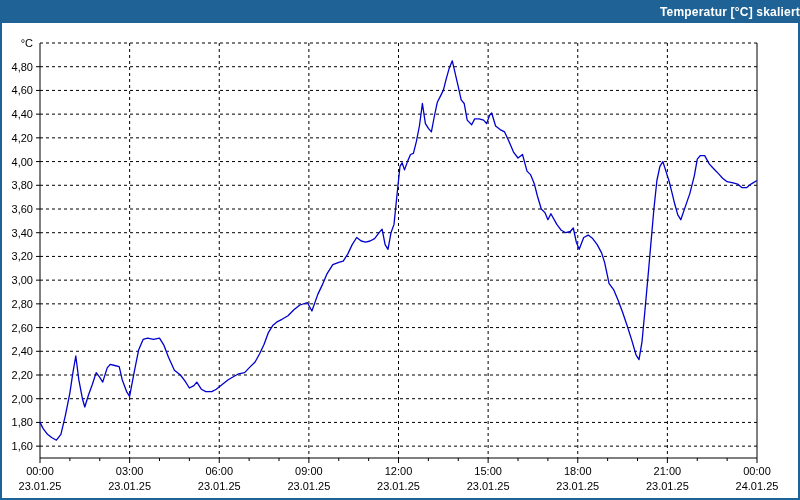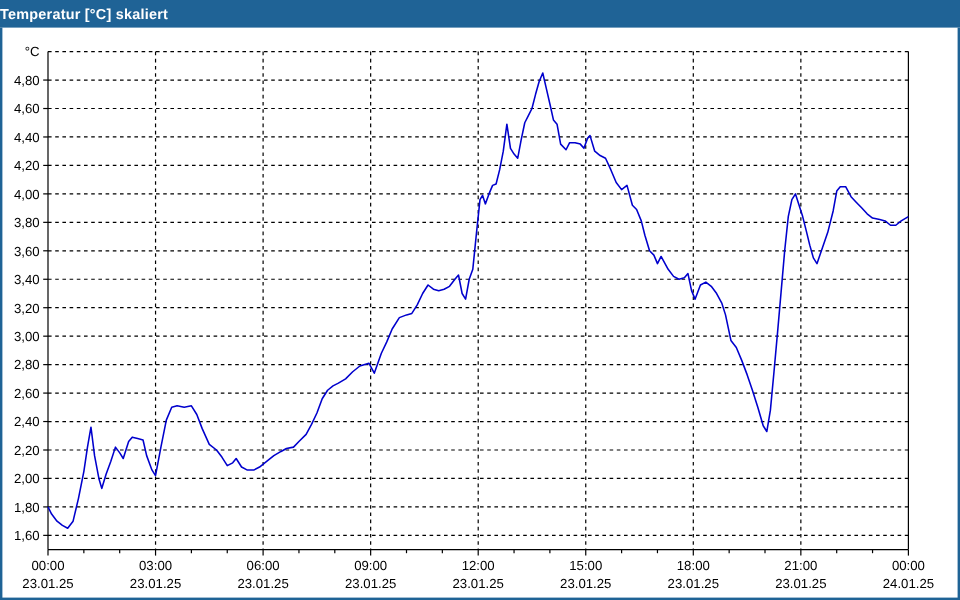--- a/index.html
+++ b/index.html
@@ -5,21 +5,21 @@
   html,body { margin:0; padding:0; background:#d0d0d0; }
   .window {
     position:relative;
     width:800px; height:500px;
     background:#ffffff;
     font-family:"Liberation Sans", sans-serif;
     overflow:hidden;
   }
   .titlebar {
     position:absolute; top:0; left:0; width:800px; height:23px;
-    display:flex; align-items:center; justify-content:flex-start;
+    display:flex; align-items:center; justify-content:flex-end;
     z-index:3;
   }
   .titlebar .title-text {
     color:#ffffff; font-size:12px; font-weight:bold;
     letter-spacing:0.2px;
   }
   .edge { position:absolute; z-index:3; }
   .edge.left   { left:0;  top:23px; width:2px;  height:477px; }
   .edge.right  { right:0; top:23px; width:2px;  height:477px; }
   .edge.bottom { left:0;  bottom:0; width:800px; height:2px;  }

